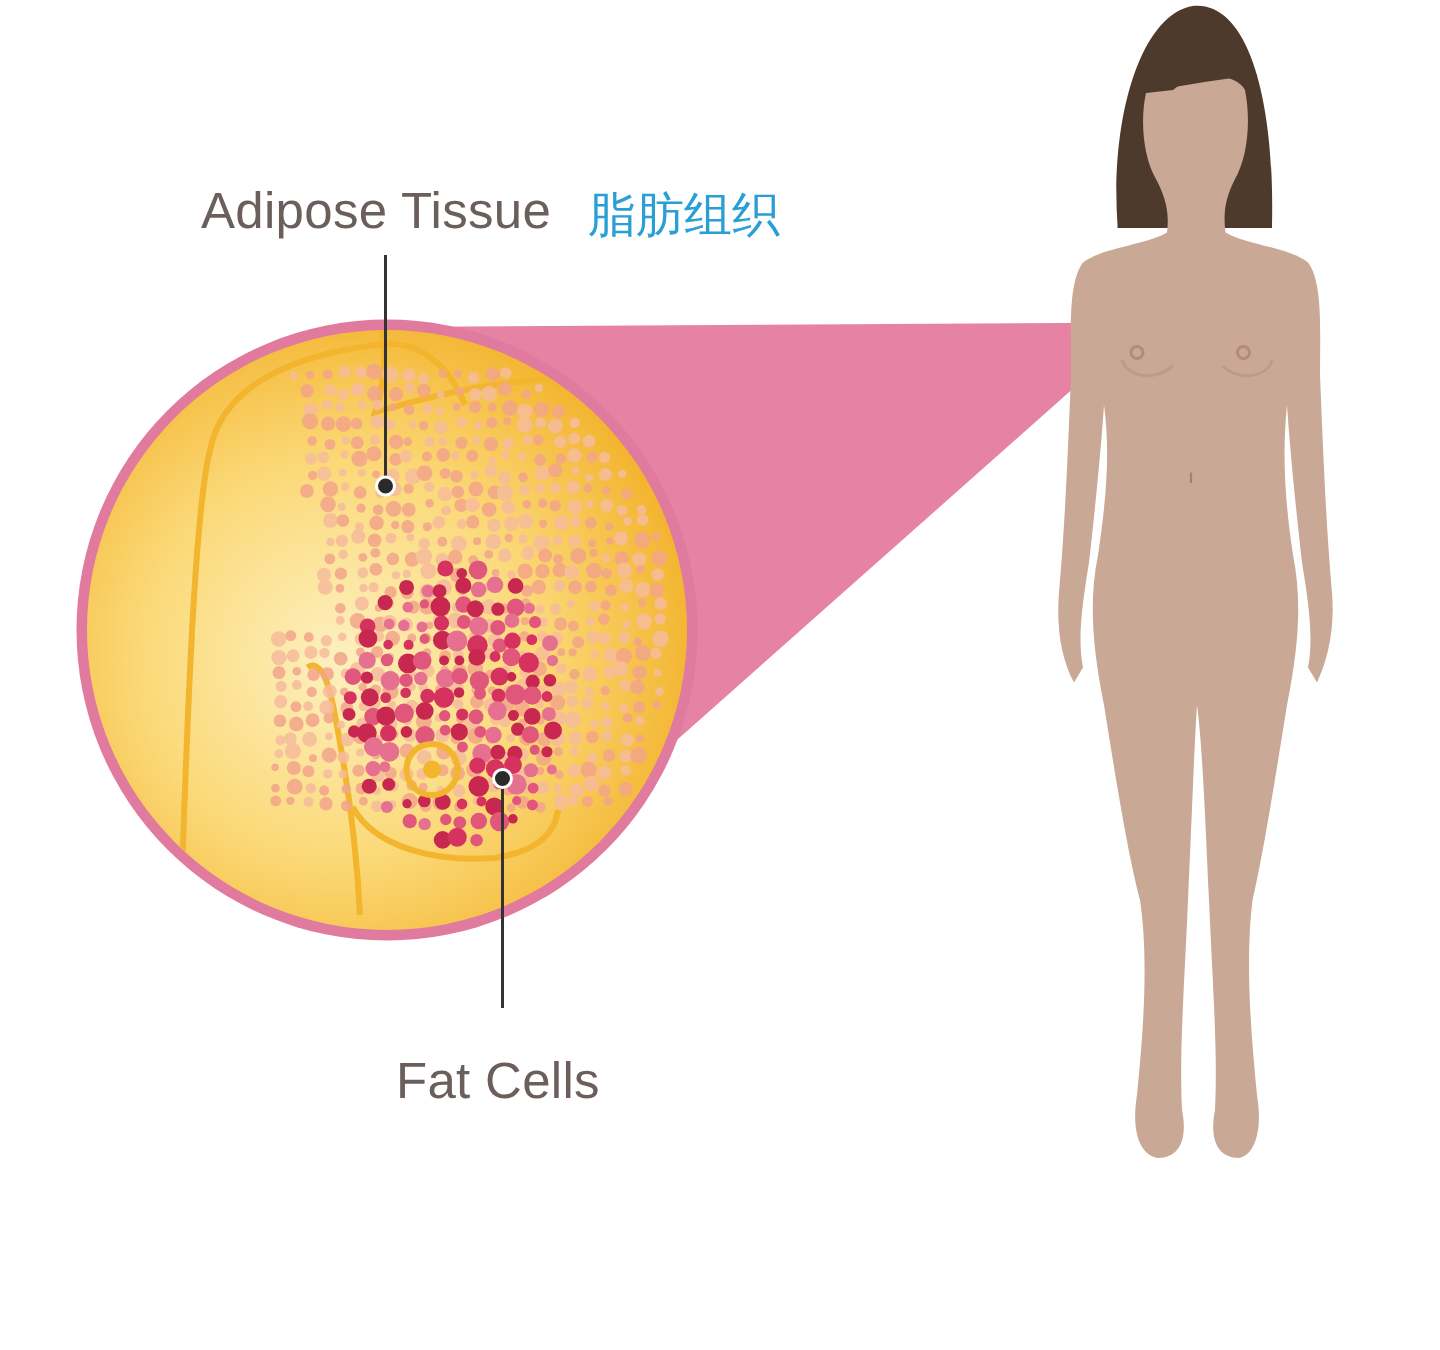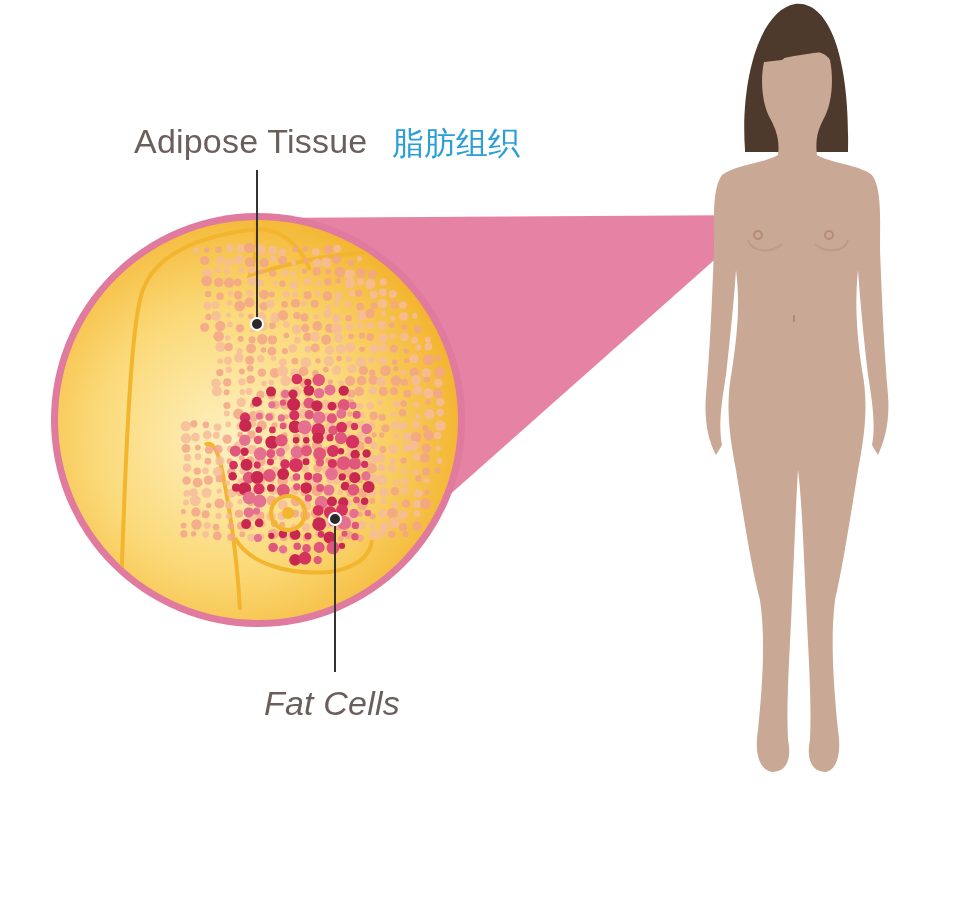--- a/index.html
+++ b/index.html
@@ -3,21 +3,21 @@
 <meta charset="utf-8">
 <style>
   html, body { margin:0; padding:0; background:#ffffff; }
   body { width:960px; height:900px; position:relative; overflow:hidden; font-family:"Liberation Sans", "DejaVu Sans", sans-serif; }
   .stage { position:absolute; left:0; top:0; width:960px; height:900px; }
   .label { position:absolute; white-space:nowrap; }
   .label-en { color:#6b5f5c; font-size:34px; letter-spacing:0.2px; }
   .label-cn { color:#2a9fd6; font-size:32px; font-family:Liberation Mono, monospace;text-align:right; }
   #adipose-en { left:134px; top:122px; }
   #adipose-cn { left:392px; top:122px; }
-  #fat-en { left:264px; top:684px;font-style:italic; }
+  #fat-en { left:264px; top:702px; }
   #fat-cn { left:282px; top:736px; }
   svg { position:absolute; left:0; top:0; }
 </style>
 </head>
 <body>
 
 <div class="stage">
 <svg width="960" height="900" viewBox="0 0 960 900" xmlns="http://www.w3.org/2000/svg">
   <defs>
     <radialGradient id="magGrad" cx="0.42" cy="0.55" r="0.6">

